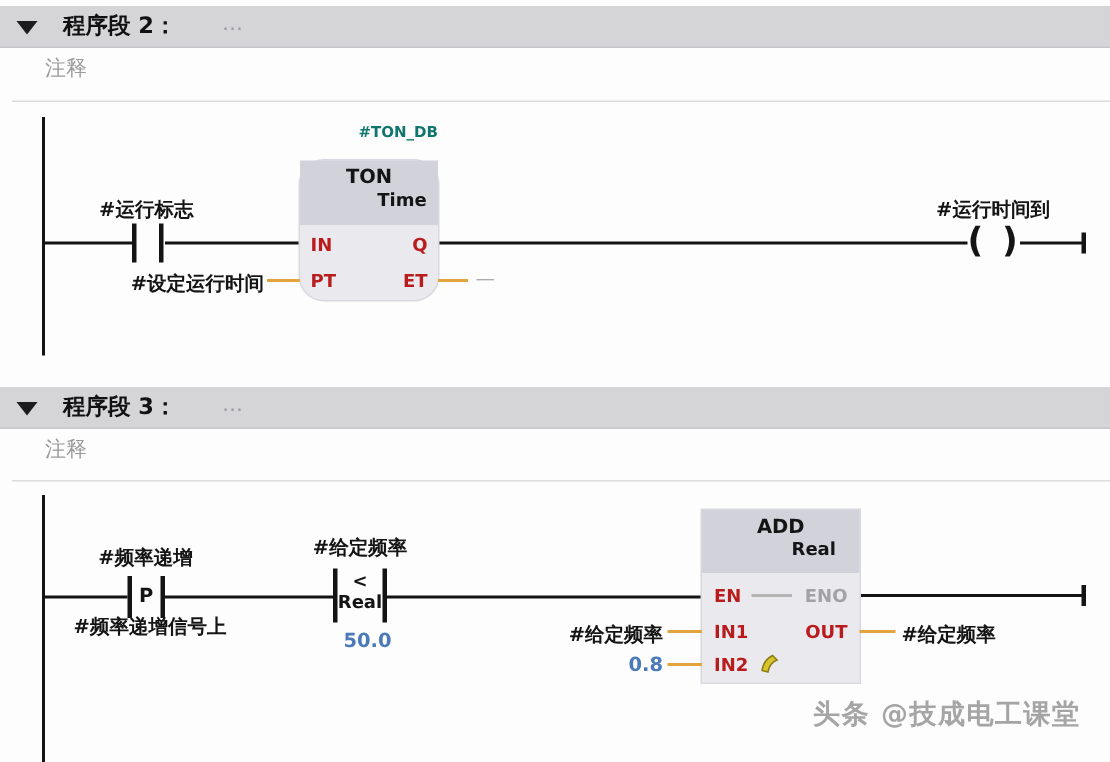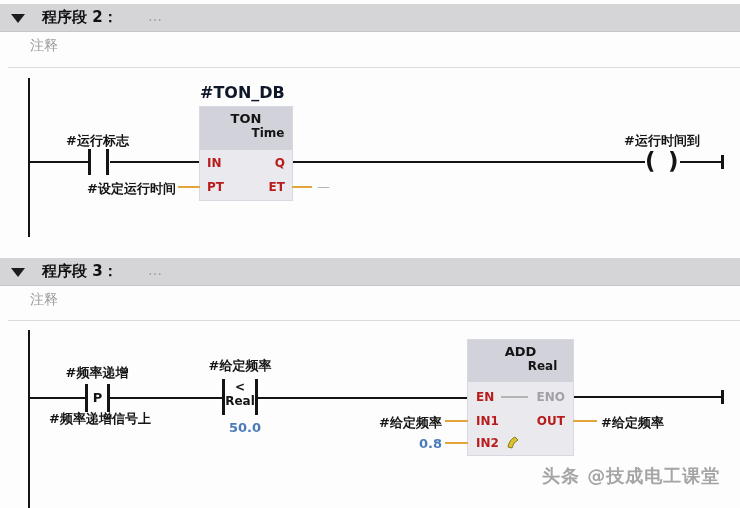--- a/index.html
+++ b/index.html
@@ -28,21 +28,21 @@
   .cinner{position:absolute;font-size:12px;font-weight:bold;color:#141414;text-align:center;line-height:13px;}
   .val{position:absolute;font-size:13px;font-weight:bold;color:#4a7ab8;text-align:center;}
   .valr{position:absolute;font-size:13px;font-weight:bold;color:#4a7ab8;text-align:right;}
   
   .fblock{position:absolute;background:#e9e9ee;box-shadow:0 0 0 1px #d8d8e0;}
   .fhead{position:absolute;left:0;top:0;right:0;background:#d2d2db;text-align:center;}
   .fname{display:block;font-size:13px;font-weight:bold;padding-top:4px;}
   .ftype{display:block;font-size:12px;font-weight:bold;margin-left:44px;}
   .pin{position:absolute;font-size:12px;font-weight:bold;color:#b91c1c;}
   .pin.gray{color:#a2a2a6;}
-  .dbname{position:absolute;font-size:16px;font-weight:bold;color:#0f172a;text-align:left;}
+  .dbname{position:absolute;font-size:10px;font-weight:bold;color:#0f766e;text-align:right;}
   
   .paren{position:absolute;font-size:23px;font-weight:bold;color:#141414;line-height:23px;}
   .ph-dash{position:absolute;font-size:13px;color:#aaaaae;}
   .watermark{position:absolute;font-size:18px;font-weight:bold;color:#a5a5a5;letter-spacing:1px;}
 </style>
 </head>
 <body>
 
 <div class="stage">
 
@@ -60,21 +60,21 @@
   <div class="hline" style="left:110px;top:161px;width:90px;"></div>
   <div class="hline" style="left:292px;top:161px;width:353px;"></div>
   <div class="hline" style="left:680px;top:161px;width:42px;"></div>
   <div class="endtick" style="left:721px;top:155px;"></div>
 
   <div class="clabel" style="left:50px;top:133px;width:95px;">#运行标志</div>
   <div class="cbar" style="left:88px;top:149px;height:26px;"></div>
   <div class="cbar" style="left:106px;top:149px;height:26px;"></div>
 
   <div class="dbname" style="left:200px;top:83px;width:92px;">#TON_DB</div>
-  <div class="fblock" style="left:200px;top:107px;width:92px;height:93px;">
+  <div class="fblock" style="left:200px;top:107px;width:92px;height:93px;border-radius:16px;">
     <div class="fhead" style="height:43px;">
       <span class="fname">TON</span>
       <span class="ftype">Time</span>
     </div>
     <span class="pin" style="left:7px;top:49px;">IN</span>
     <span class="pin" style="right:7px;top:49px;">Q</span>
     <span class="pin" style="left:7px;top:73px;">PT</span>
     <span class="pin" style="right:7px;top:73px;">ET</span>
   </div>
 

